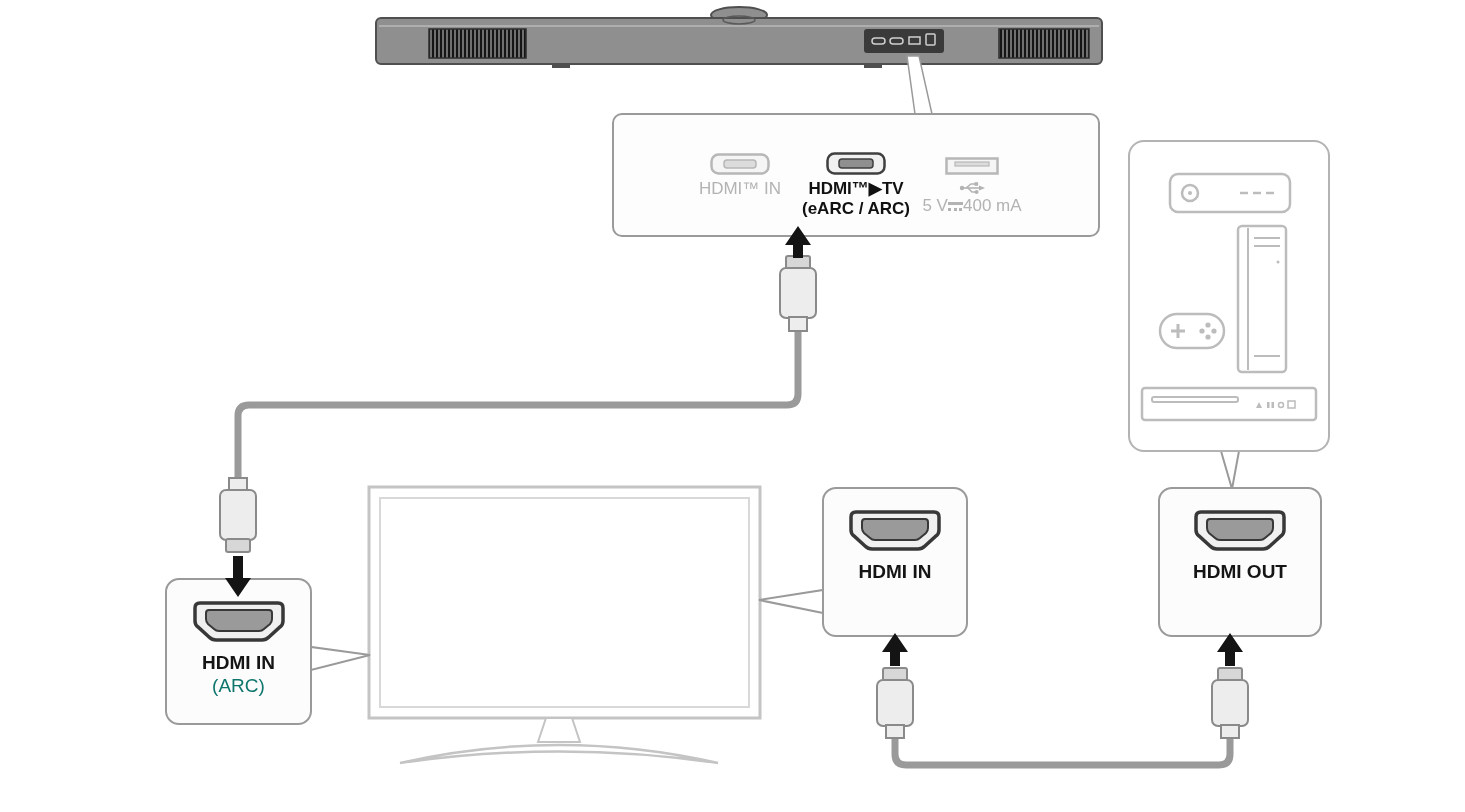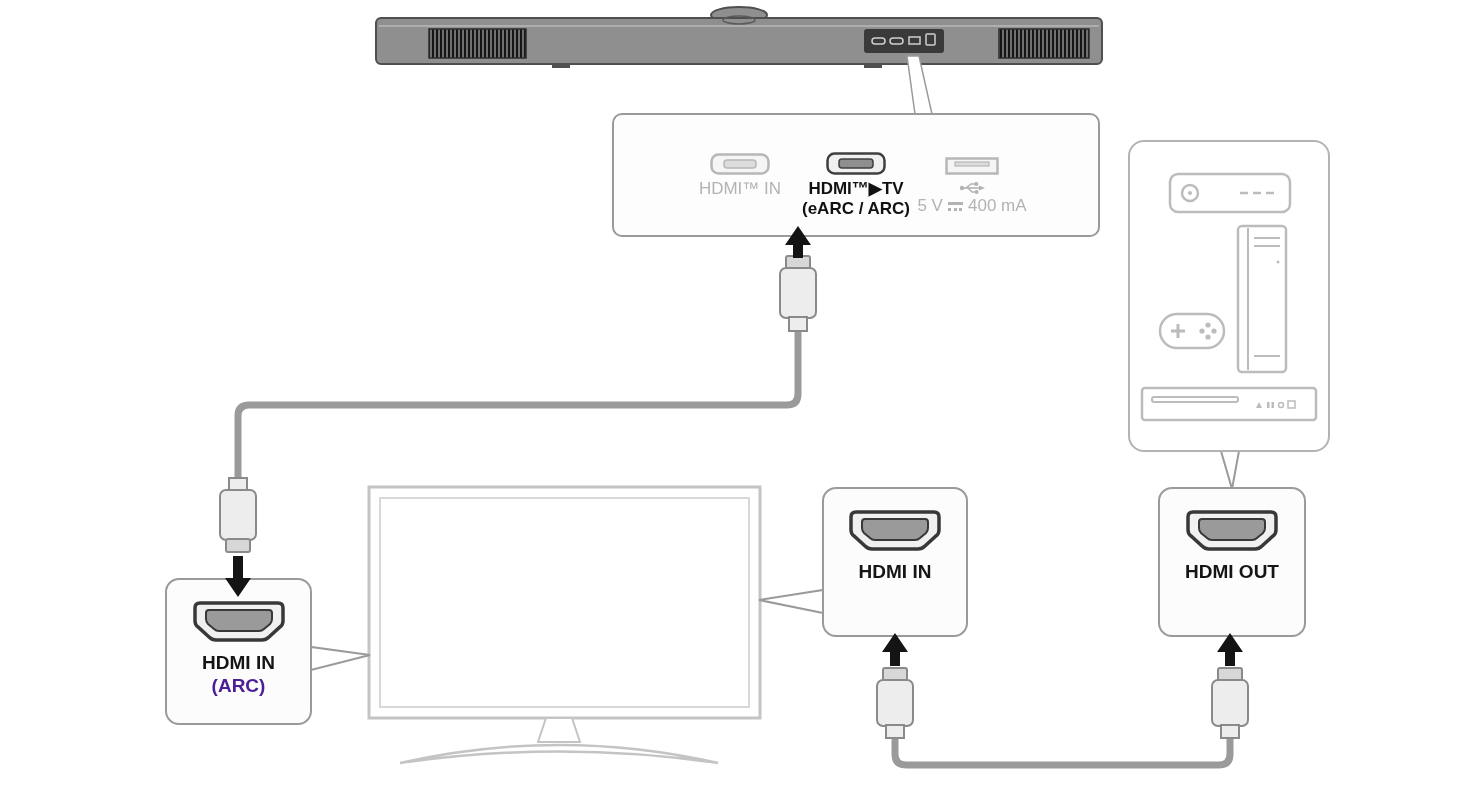--- a/index.html
+++ b/index.html
@@ -16,37 +16,37 @@
     background:#fdfdfd;border:2px solid #9a9a9a;border-radius:10px;
     box-sizing:border-box;display:flex;justify-content:center;
     padding:10px 2px 0 2px;z-index:10;
   }
   .port-col{width:116px;display:flex;flex-direction:column;align-items:center;}
   .port-icon-area{height:50px;display:flex;align-items:flex-end;justify-content:center;}
   .port-label{font-size:17px;line-height:20px;color:#b3b3b3;text-align:center;margin-top:4px;white-space:nowrap;}
   .port-label.active{color:#111111;font-weight:700;text-align:right;}
   .port-sublabel{font-size:17px;line-height:20px;color:#b3b3b3;text-align:right;white-space:nowrap;}
   .port-sublabel.active{color:#111111;font-weight:700;}
-  .usb-text-row{display:inline-flex;align-items:center;gap:5px;color:#b3b3b3;font-size:17px;line-height:20px;}
+  .usb-text-row{display:inline-flex;align-items:center;color:#b3b3b3;font-size:17px;line-height:20px;}
   .trident-row{height:18px;display:flex;align-items:center;justify-content:center;margin-top:3px;}
 
   
   .dc-symbol{display:inline-block;width:15px;height:10px;position:relative;}
   .dc-symbol::before{content:"";position:absolute;left:0;top:1px;width:100%;height:2.5px;background:#b3b3b3;}
   .dc-symbol::after{content:"";position:absolute;left:0;top:7px;width:100%;height:2.5px;
     background:repeating-linear-gradient(90deg,#b3b3b3 0 3px,transparent 3px 5.5px);}
 
   
   .callout{
     position:absolute;background:#fcfcfc;border:2px solid #9a9a9a;border-radius:14px;
     box-sizing:border-box;display:flex;flex-direction:column;align-items:center;
     padding-top:20px;z-index:10;
   }
   .callout-label{font-size:19px;line-height:23px;font-weight:700;color:#151515;text-align:center;margin-top:9px;white-space:nowrap;}
-  .callout-sublabel{font-size:19px;line-height:23px;font-weight:700;color:#4c1d95;text-align:center;white-space:nowrap;}
+  .callout-sublabel{font-size:19px;line-height:23px;font-weight:400;color:#0f766e;text-align:center;white-space:nowrap;}
 
   
   .devices-panel{
     position:absolute;left:1128px;top:140px;width:202px;height:312px;
     background:#ffffff;border:2px solid #b3b3b3;border-radius:16px;
     box-sizing:border-box;z-index:10;
   }
 </style>
 </head>
 <body>
@@ -178,21 +178,21 @@
   </div>
 
   <div class="callout" style="left:822px;top:487px;width:146px;height:150px;">
     <svg width="92" height="42" viewBox="0 0 92 42">
       <path d="M7,3 h78 q5,0 5,5 v13 q0,4 -3,6 l-11,10 q-3,3 -7,3 h-46 q-4,0 -7,-3 l-11,-10 q-3,-2 -3,-6 v-13 q0,-5 5,-5 z" fill="#f0f0f0" stroke="#383838" stroke-width="3.5"></path>
       <path d="M16,10 h60 q3,0 3,3 v6 q0,3 -2,5 l-6,5 q-2,2 -5,2 h-40 q-3,0 -5,-2 l-6,-5 q-2,-2 -2,-5 v-6 q0,-3 3,-3 z" fill="#9a9a9a" stroke="#383838" stroke-width="2"></path>
     </svg>
     <div class="callout-label">HDMI IN</div>
   </div>
 
-  <div class="callout" style="left:1158px;top:487px;width:148px;height:150px;">
+  <div class="callout" style="left:1158px;top:487px;width:164px;height:150px;">
     <svg width="92" height="42" viewBox="0 0 92 42">
       <path d="M7,3 h78 q5,0 5,5 v13 q0,4 -3,6 l-11,10 q-3,3 -7,3 h-46 q-4,0 -7,-3 l-11,-10 q-3,-2 -3,-6 v-13 q0,-5 5,-5 z" fill="#f0f0f0" stroke="#383838" stroke-width="3.5"></path>
       <path d="M16,10 h60 q3,0 3,3 v6 q0,3 -2,5 l-6,5 q-2,2 -5,2 h-40 q-3,0 -5,-2 l-6,-5 q-2,-2 -2,-5 v-6 q0,-3 3,-3 z" fill="#9a9a9a" stroke="#383838" stroke-width="2"></path>
     </svg>
     <div class="callout-label">HDMI OUT</div>
   </div>
 
   <div class="devices-panel">
     <svg width="198" height="308" viewBox="0 0 198 308">
 

